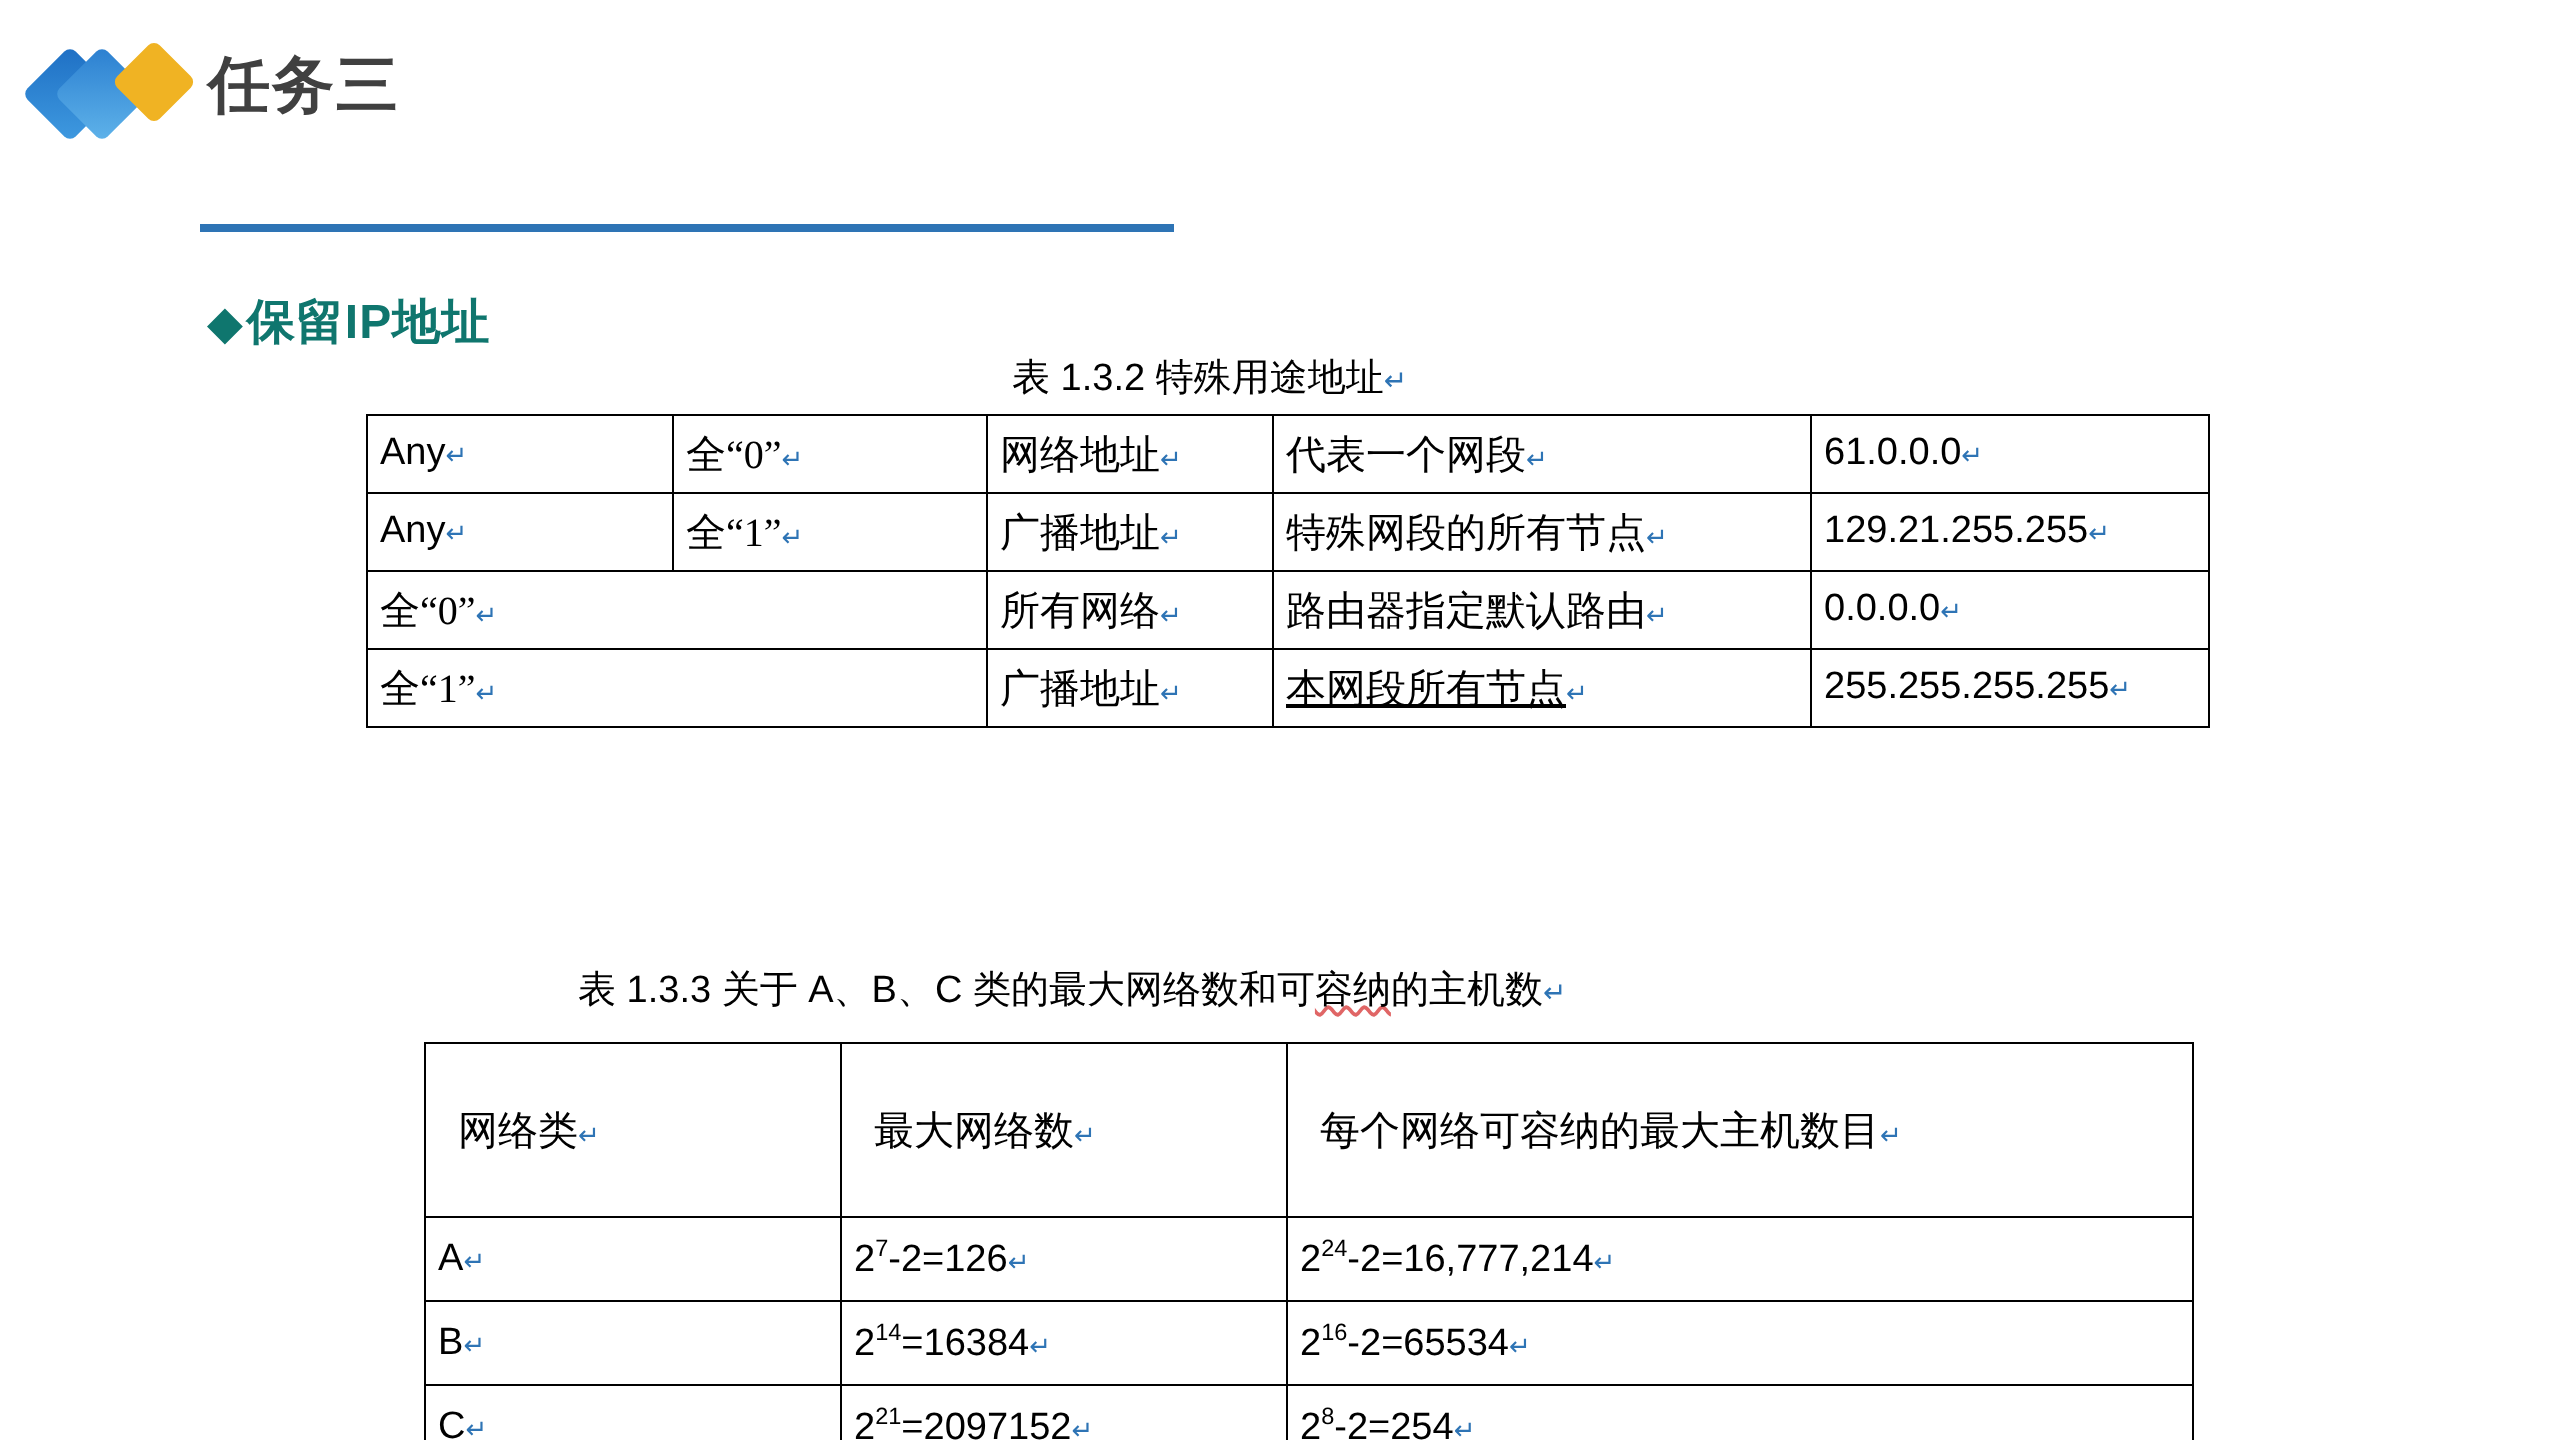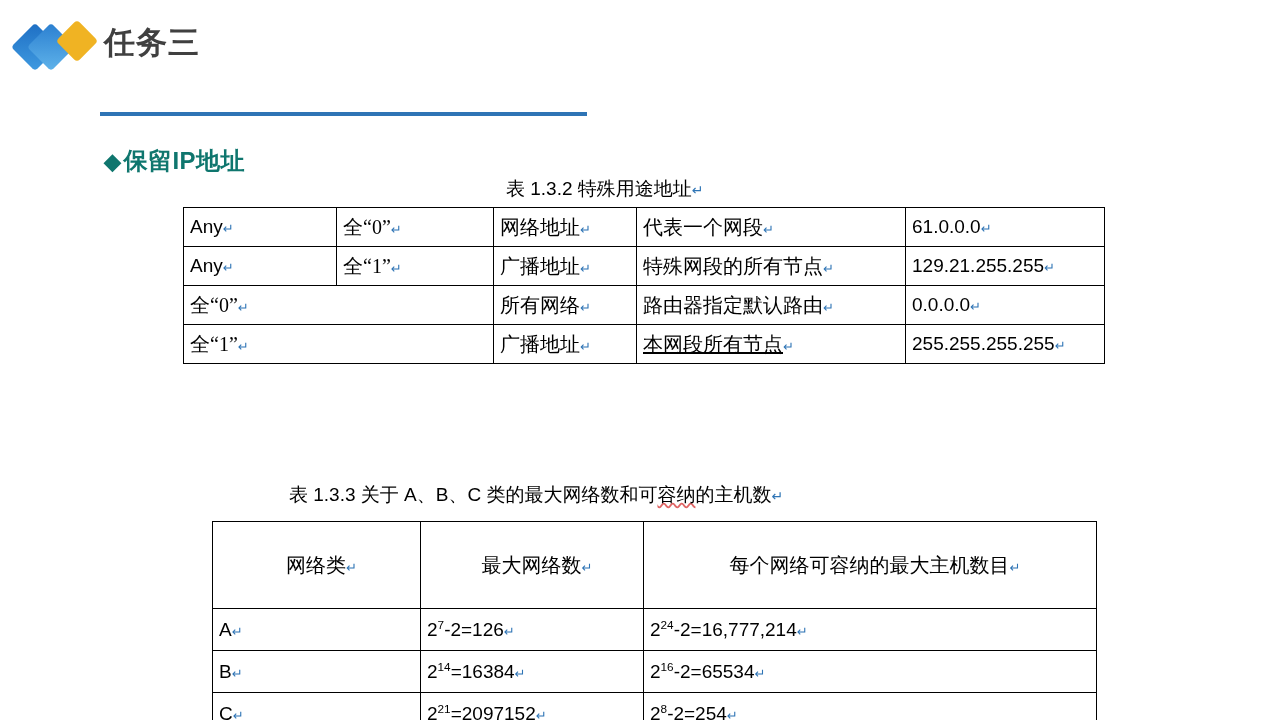--- a/index.html
+++ b/index.html
@@ -175,21 +175,20 @@
     left: 212px;
     top: 521px;
   }
   #table-class td {
     height: 37px;
     font-family: "Liberation Serif", serif;
     font-size: 20px;
   }
   #table-class tr.head td {
     height: 82px;
-    text-align: center;
     padding-left: 16px;
   }
   #table-class td.k0 { width: 185px; }
   #table-class td.k1 { width: 200px; }
   #table-class td.k2 { width: 430px; }
   #table-class td.val {
     font-family: "Liberation Sans", sans-serif;
     font-size: 19px;
   }
   sup {

